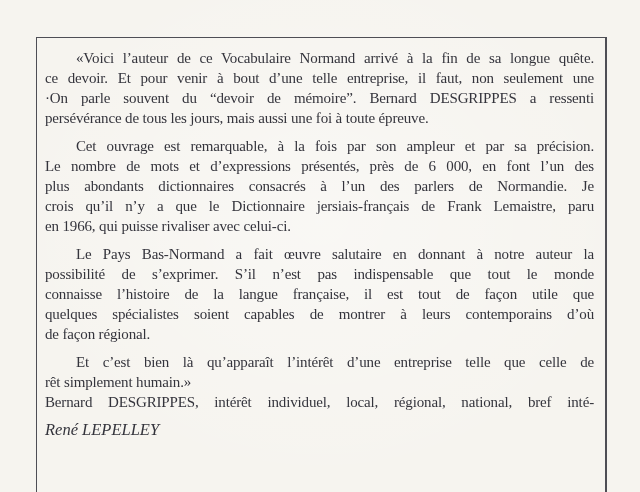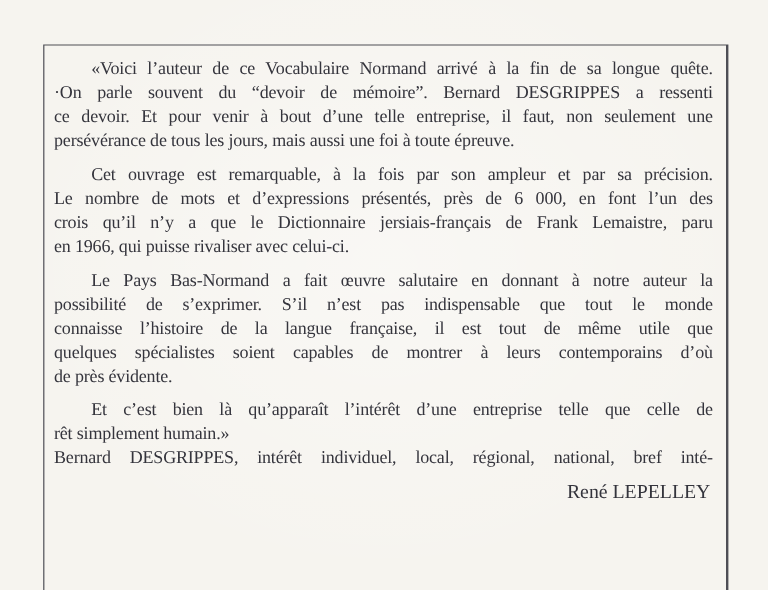--- a/index.html
+++ b/index.html
@@ -49,52 +49,54 @@
     white-space: normal;
   }
   .line.first {
     text-indent: 31px;
   }
   .line.last {
     text-align-last: left;
   }
   .signature {
     margin-top: 2px;
-    text-align: right;
+    text-align: left;
     font-size: 16.5px;
     letter-spacing: 0;
     padding-right: 2px;
+    font-style: italic;
   }
 </style>
 </head>
 <body>
 
 <div class="page">
   <div class="quote-box">
 
     <p class="para">
       <span class="line first">«Voici l’auteur de ce Vocabulaire Normand arrivé à la fin de sa longue quête.</span>
+      <span class="line">ce devoir. Et pour venir à bout d’une telle entreprise, il faut, non seulement une</span>
       <span class="line">·On parle souvent du “devoir de mémoire”. Bernard DESGRIPPES a ressenti</span>
-      <span class="line">ce devoir. Et pour venir à bout d’une telle entreprise, il faut, non seulement une</span>
       <span class="line last">persévérance de tous les jours, mais aussi une foi à toute épreuve.</span>
     </p>
 
     <p class="para">
       <span class="line first">Cet ouvrage est remarquable, à la fois par son ampleur et par sa précision.</span>
       <span class="line">Le nombre de mots et d’expressions présentés, près de 6 000, en font l’un des</span>
+      <span class="line">plus abondants dictionnaires consacrés à l’un des parlers de Normandie. Je</span>
       <span class="line">crois qu’il n’y a que le Dictionnaire jersiais-français de Frank Lemaistre, paru</span>
       <span class="line last">en 1966, qui puisse rivaliser avec celui-ci.</span>
     </p>
 
     <p class="para">
       <span class="line first">Le Pays Bas-Normand a fait œuvre salutaire en donnant à notre auteur la</span>
       <span class="line">possibilité de s’exprimer. S’il n’est pas indispensable que tout le monde</span>
-      <span class="line">connaisse l’histoire de la langue française, il est tout de même utile que</span>
+      <span class="line">connaisse l’histoire de la langue française, il est tout de façon utile que</span>
       <span class="line">quelques spécialistes soient capables de montrer à leurs contemporains d’où</span>
-      <span class="line last">de près évidente.</span>
+      <span class="line last">de façon régional.</span>
     </p>
 
     <p class="para">
       <span class="line first">Et c’est bien là qu’apparaît l’intérêt d’une entreprise telle que celle de</span>
       <span class="line last">rêt simplement humain.»</span>
       <span class="line">Bernard DESGRIPPES, intérêt individuel, local, régional, national, bref inté-</span>
     </p>
 
     <div class="signature">René LEPELLEY</div>
 

